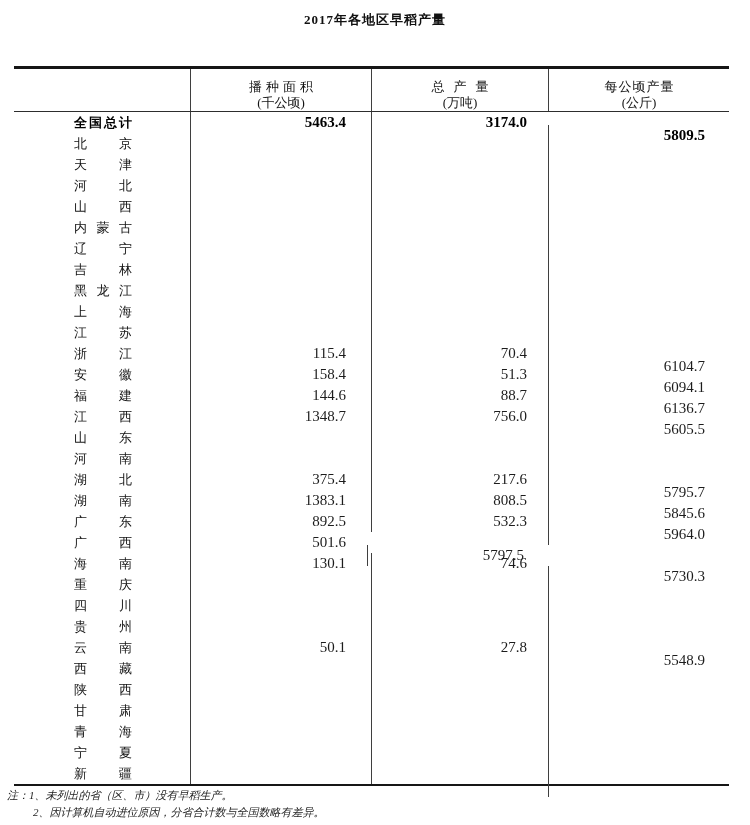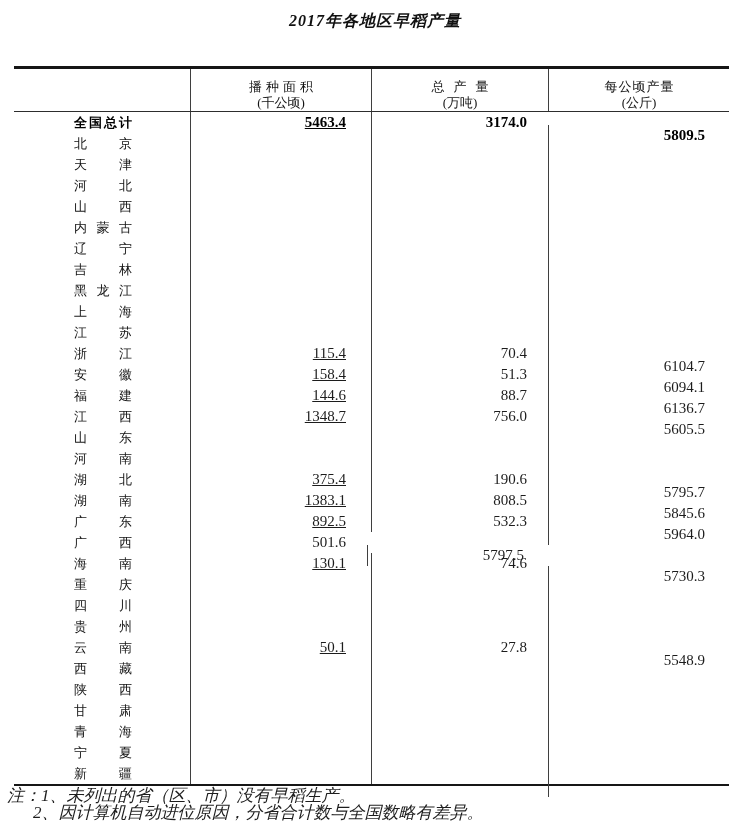--- a/index.html
+++ b/index.html
@@ -7,23 +7,22 @@
     position:relative;
     width:750px;height:825px;
     background:#ffffff;
     font-family:"Liberation Serif","DejaVu Serif",serif;
     color:#000;
     overflow:hidden;
   }
   .title{
     position:absolute;top:11px;left:0;width:750px;
     text-align:center;
-    font-size:16px;font-weight:bold;letter-spacing:1px;
+    font-size:13px;font-weight:bold;letter-spacing:1px;
     color:#111;
-    font-style:italic;
   }
   .table{
     position:absolute;left:14px;top:66px;width:715px;
     border-top:3px solid #161616;
     border-bottom:2px solid #161616;
     box-sizing:border-box;
   }
   .thead{display:flex;height:42px;border-bottom:1px solid #2d2d2d;}
   .trow{display:flex;height:21px;align-items:center;}
   .cell{box-sizing:border-box;height:100%;}
@@ -42,27 +41,27 @@
   .hsub{white-space:nowrap;}
   .tbody .c-region{display:flex;align-items:center;padding-left:60px;}
   .rname{
     display:flex;justify-content:space-between;
     width:58px;font-size:13px;color:#141414;line-height:21px;
   }
   .c-num{
     display:flex;align-items:center;justify-content:flex-end;
     font-size:15px;color:#1c1c1c;line-height:21px;
   }
-  .c-num.c1{padding-right:25px;text-decoration:underline;}
+  .c-num.c1{padding-right:25px;}
   .c-num.c2{padding-right:21px;}
   .c-num.c3{padding-right:24px;margin-top:25px;}
   .trow.bold .rname,.trow.bold .c-num{font-weight:bold;color:#000;}
   .notes{
     position:absolute;left:7px;top:787px;width:720px;
-    font-size:17px;line-height:17px;font-style:italic;color:#1d1d1d;
+    font-size:11px;line-height:17px;font-style:italic;color:#1d1d1d;
   }
   .note-line{white-space:nowrap;}
   .note-line.second{padding-left:26px;}
 </style>
 </head>
 <body>
 
 <div class="page">
 
   <div class="title">2017年各地区早稻产量</div>
@@ -293,21 +292,21 @@
   </div>
 
   <div class="trow">
     <div class="cell c-region">
       <span class="rname">
               <span>湖</span>
               <span>北</span>
             </span>
     </div>
     <div class="cell c-num c1">375.4</div>
-    <div class="cell c-num c2">190.6</div>
+    <div class="cell c-num c2">217.6</div>
     <div class="cell c-num c3">5795.7</div>
   </div>
 
   <div class="trow">
     <div class="cell c-region">
       <span class="rname">
               <span>湖</span>
               <span>南</span>
             </span>
     </div>

